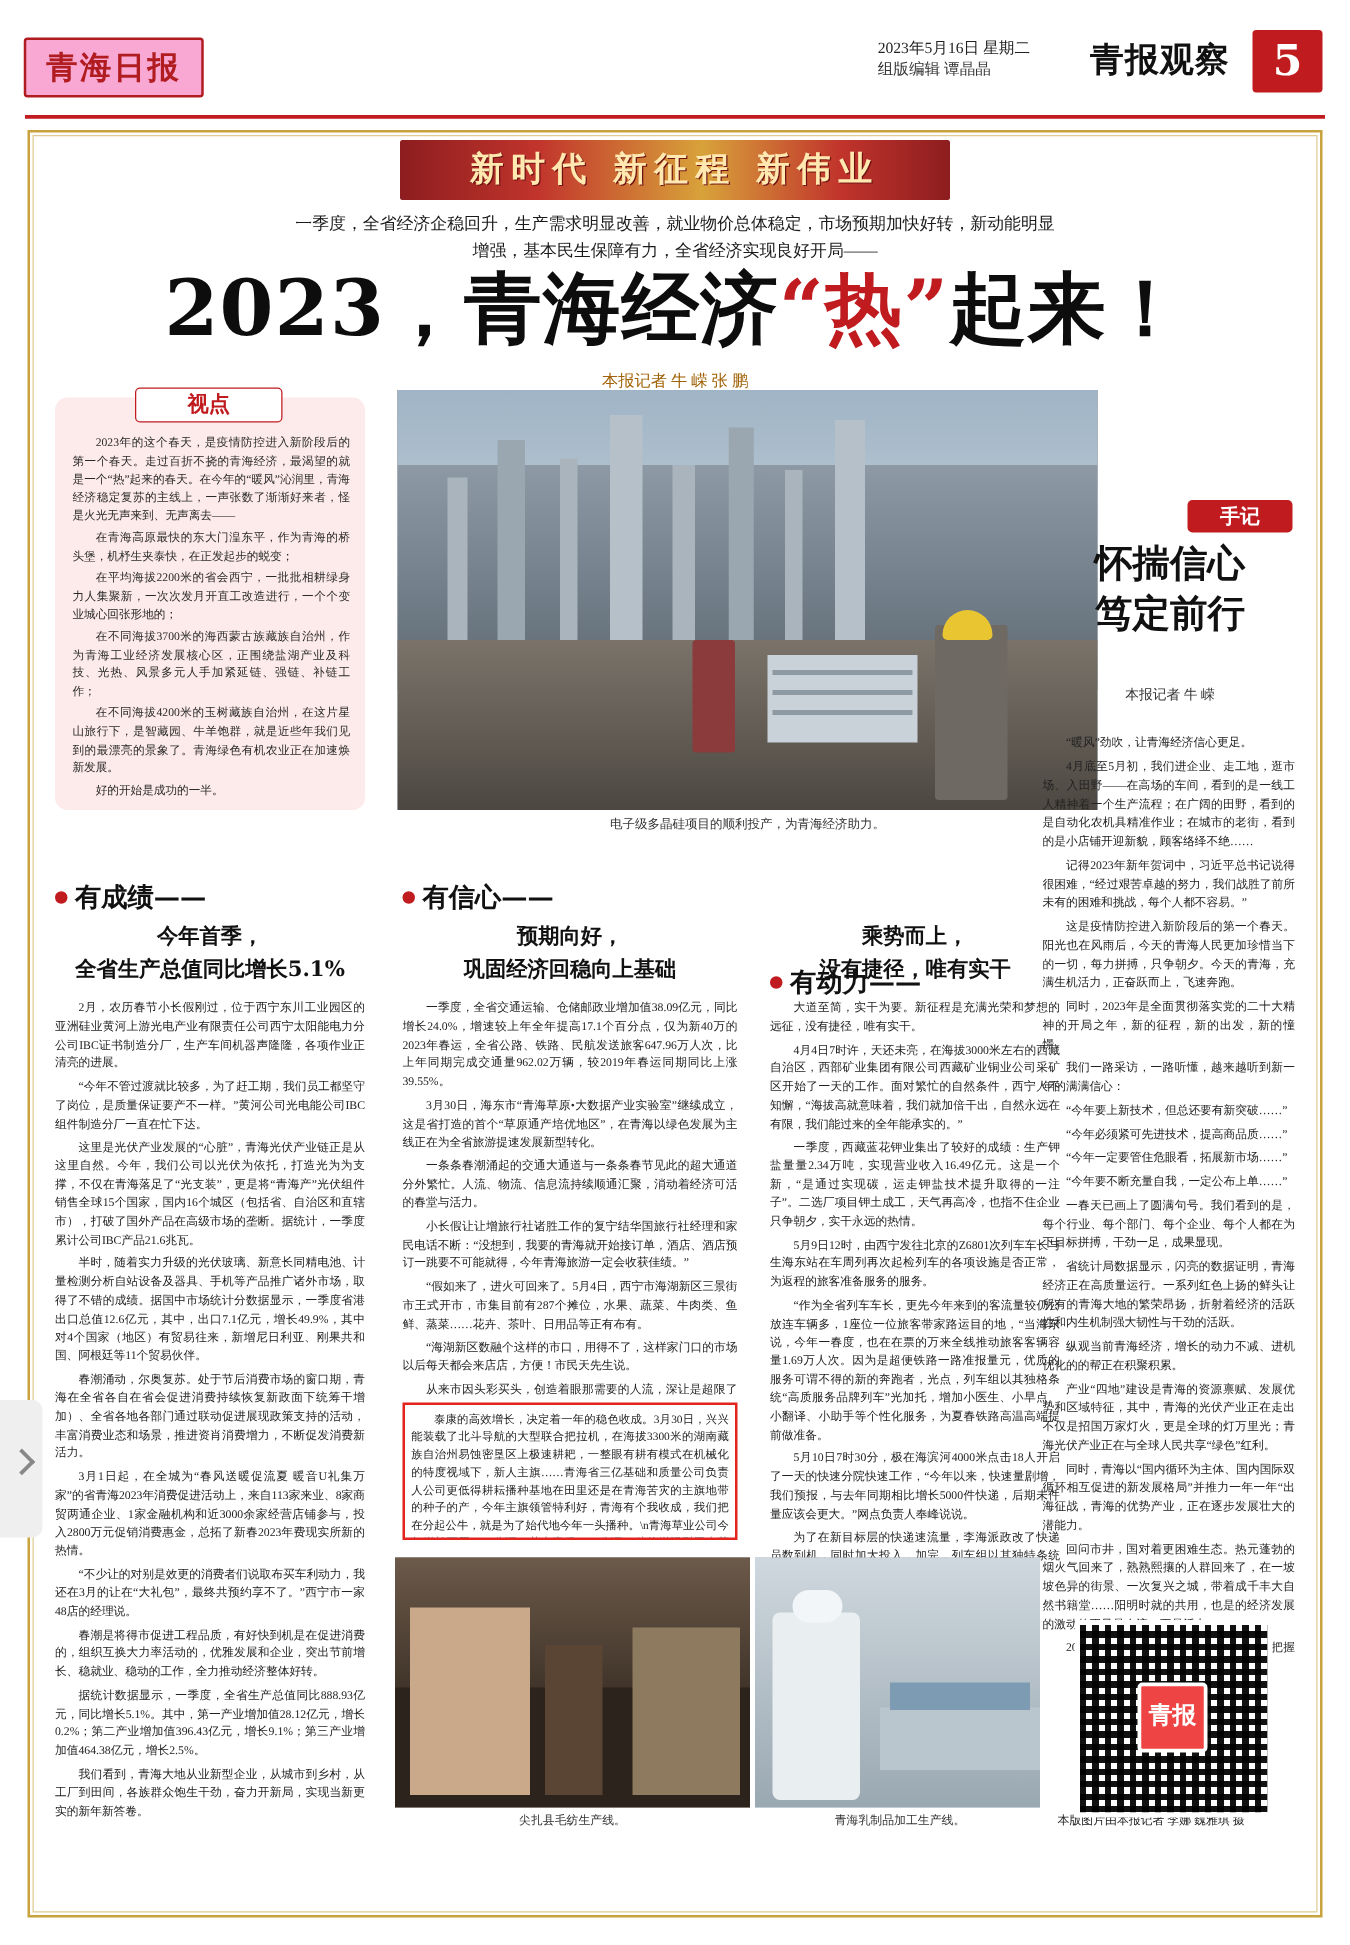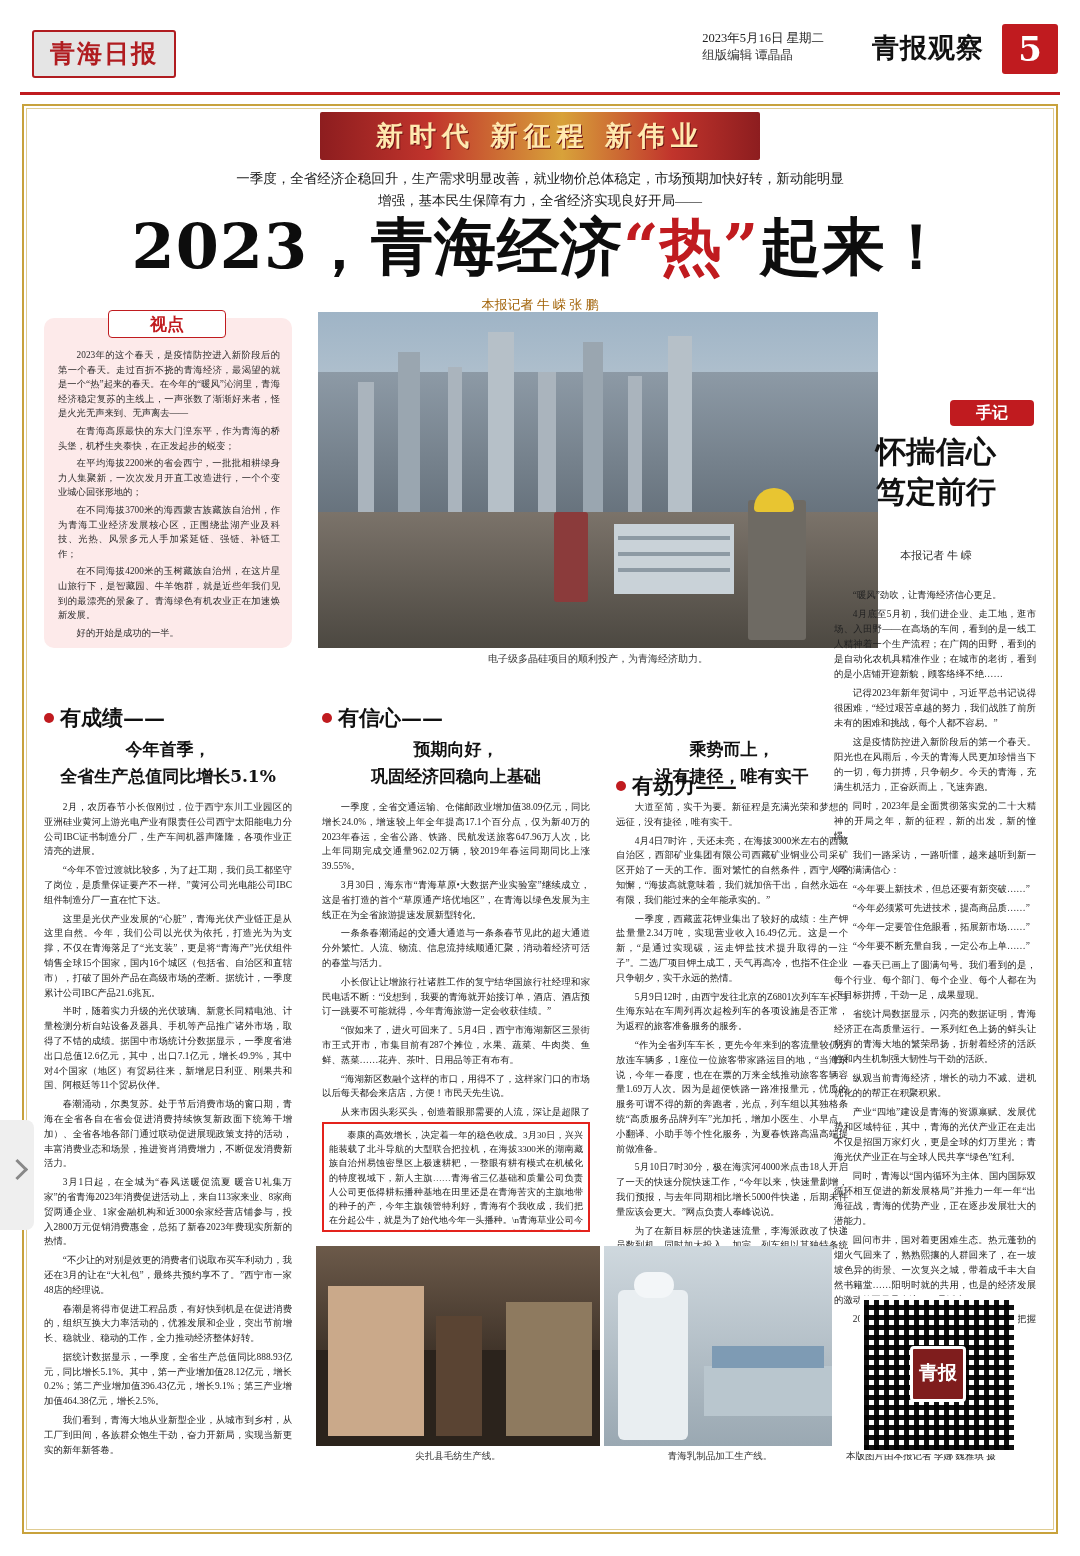--- a/index.html
+++ b/index.html
@@ -1,22 +1,22 @@
 <!DOCTYPE html>
 <html><head>
 <meta charset="utf-8">
 <style>
   html,body{margin:0;padding:0;background:#fff;}
   body{width:1080px;height:1556px;font-family:"Liberation Serif",serif;color:#111;overflow:hidden;position:relative;}
   .page{position:relative;width:1080px;height:1556px;box-sizing:border-box;}
 
   
   .masthead{position:absolute;left:0;top:0;width:1080px;height:94px;}
-  .masthead-logo{position:absolute;left:32px;top:30px;width:140px;height:44px;border:2px solid #b01c20;color:#b01c20;
-    font-family:"DejaVu Serif",serif;font-weight:bold;font-size:25px;letter-spacing:2px;text-align:center;line-height:44px;border-radius:3px;background:#e5e5e5;}
+  .masthead-logo{position:absolute;left:19px;top:30px;width:140px;height:44px;border:2px solid #b01c20;color:#b01c20;
+    font-family:"DejaVu Serif",serif;font-weight:bold;font-size:25px;letter-spacing:2px;text-align:center;line-height:44px;border-radius:3px;background:#f9a8d4;}
   .mh-date{position:absolute;right:256px;top:30px;text-align:left;font-size:12.5px;color:#222;line-height:17px;}
   .mh-date .l2{color:#333;}
   .mh-section{position:absolute;right:96px;top:30px;font-size:27px;font-weight:bold;color:#111;font-family:"DejaVu Serif",serif;letter-spacing:1px;}
   .mh-pageno{position:absolute;right:22px;top:24px;width:56px;height:50px;background:#c01b1f;color:#fff;font-size:34px;
     font-family:"DejaVu Serif",serif;font-weight:bold;text-align:center;line-height:50px;border-radius:3px;}
   .mh-rule{position:absolute;left:20px;top:92px;width:1040px;height:3px;background:#c01b1f;}
 
   
   .frame{position:absolute;left:22px;top:104px;width:1036px;height:1430px;border:2px solid #c8a23c;box-sizing:border-box;}
   .frame-in{position:absolute;left:26px;top:108px;width:1028px;height:1422px;border:1px solid #e0cc92;box-sizing:border-box;}
@@ -80,21 +80,21 @@
   .photo3{position:absolute;left:604px;top:1246px;width:228px;height:200px;overflow:hidden;background:#9fb0bd;}
   .cap2{position:absolute;left:316px;top:1450px;width:284px;text-align:center;font-size:9.5px;color:#333;}
   .cap3{position:absolute;left:590px;top:1450px;width:260px;text-align:center;font-size:9.5px;color:#333;}
   .credit{position:absolute;left:846px;top:1450px;width:210px;text-align:left;font-size:9.5px;color:#222;}
 
   
   .qr{position:absolute;left:860px;top:1296px;width:150px;height:150px;background:
     repeating-linear-gradient(90deg,#111 0 5px,#fff 5px 10px),
     repeating-linear-gradient(0deg,#111 0 5px,transparent 5px 10px);
     background-blend-mode:multiply;border:4px solid #fff;}
-  .qr-center{position:absolute;left:910px;top:1346px;width:50px;height:50px;background:#7f1d1d;border:3px solid #fff;border-radius:4px;
+  .qr-center{position:absolute;left:910px;top:1346px;width:50px;height:50px;background:#ef4444;border:3px solid #fff;border-radius:4px;
     color:#fff;font-family:"DejaVu Serif",serif;font-weight:bold;font-size:19px;text-align:center;line-height:46px;}
 
   .arrow-left{position:absolute;left:0px;top:1120px;width:34px;height:110px;background:#efefef;border-radius:0 8px 8px 0;}
   .arrow-left:after{content:"";position:absolute;left:10px;top:42px;width:12px;height:12px;border-right:3px solid #888;border-bottom:3px solid #888;transform:rotate(-45deg);}
 </style>
 </head>
 <body>
 
 <div class="page">
 

